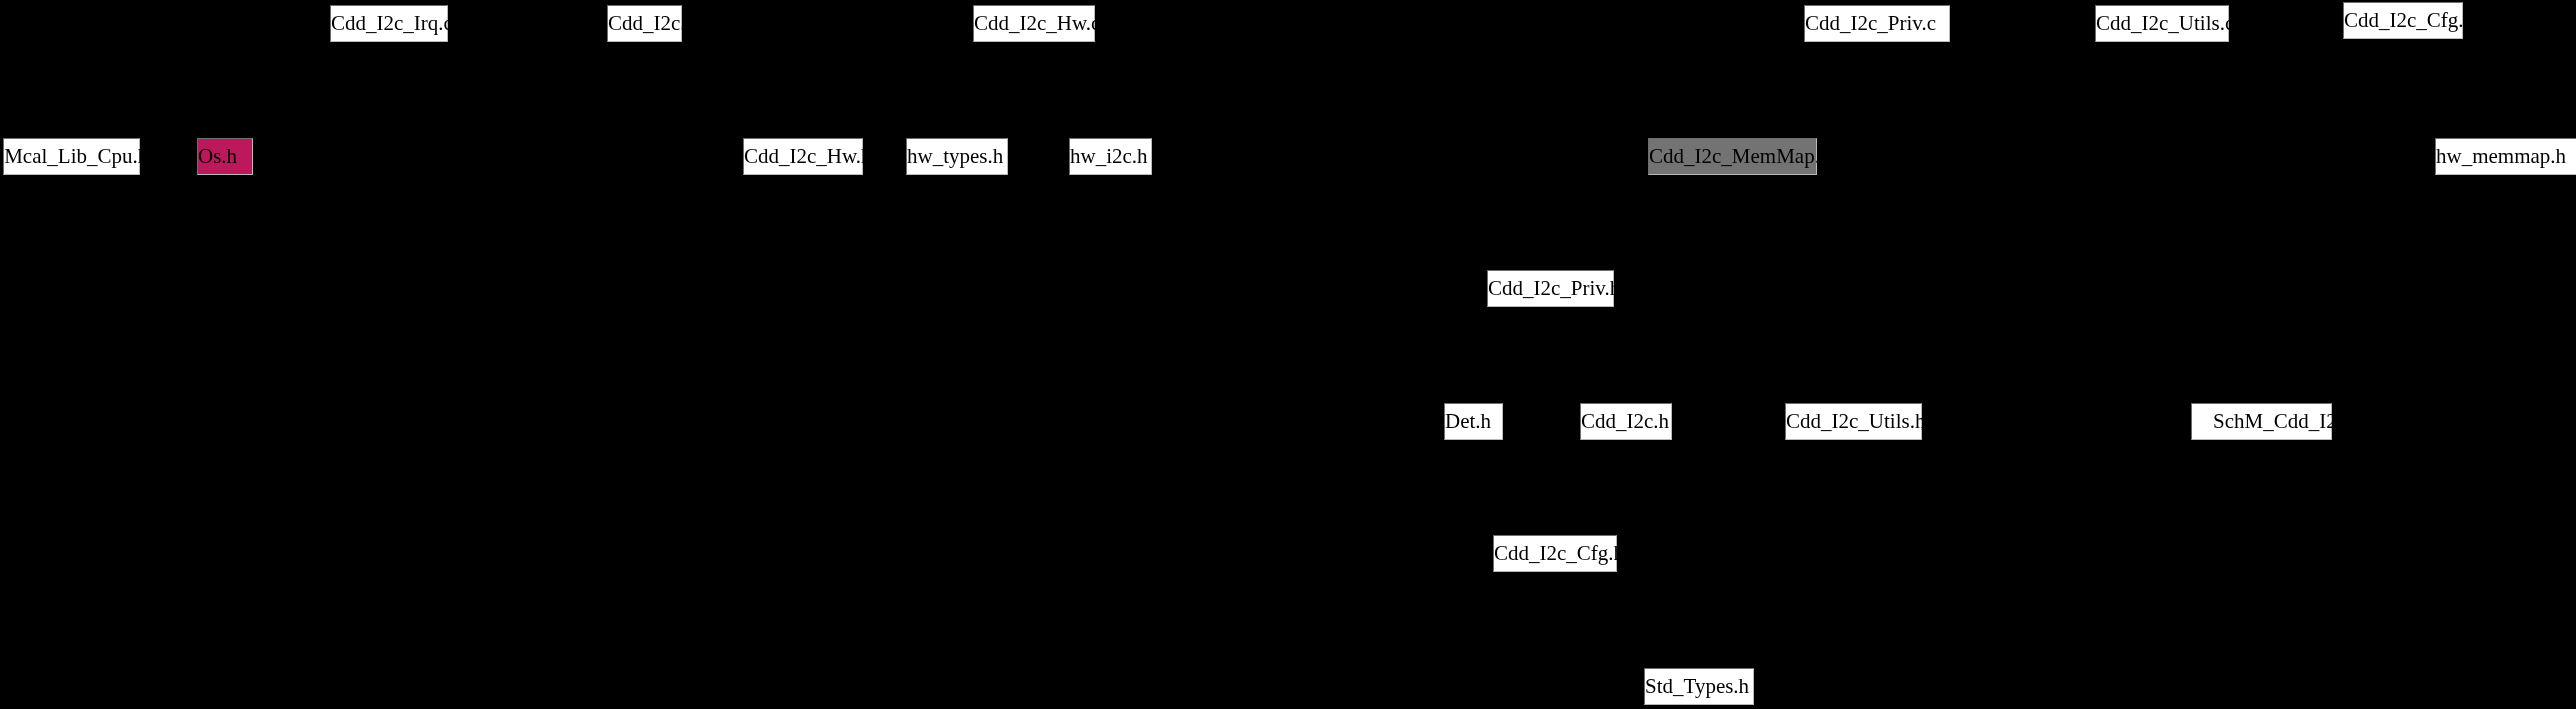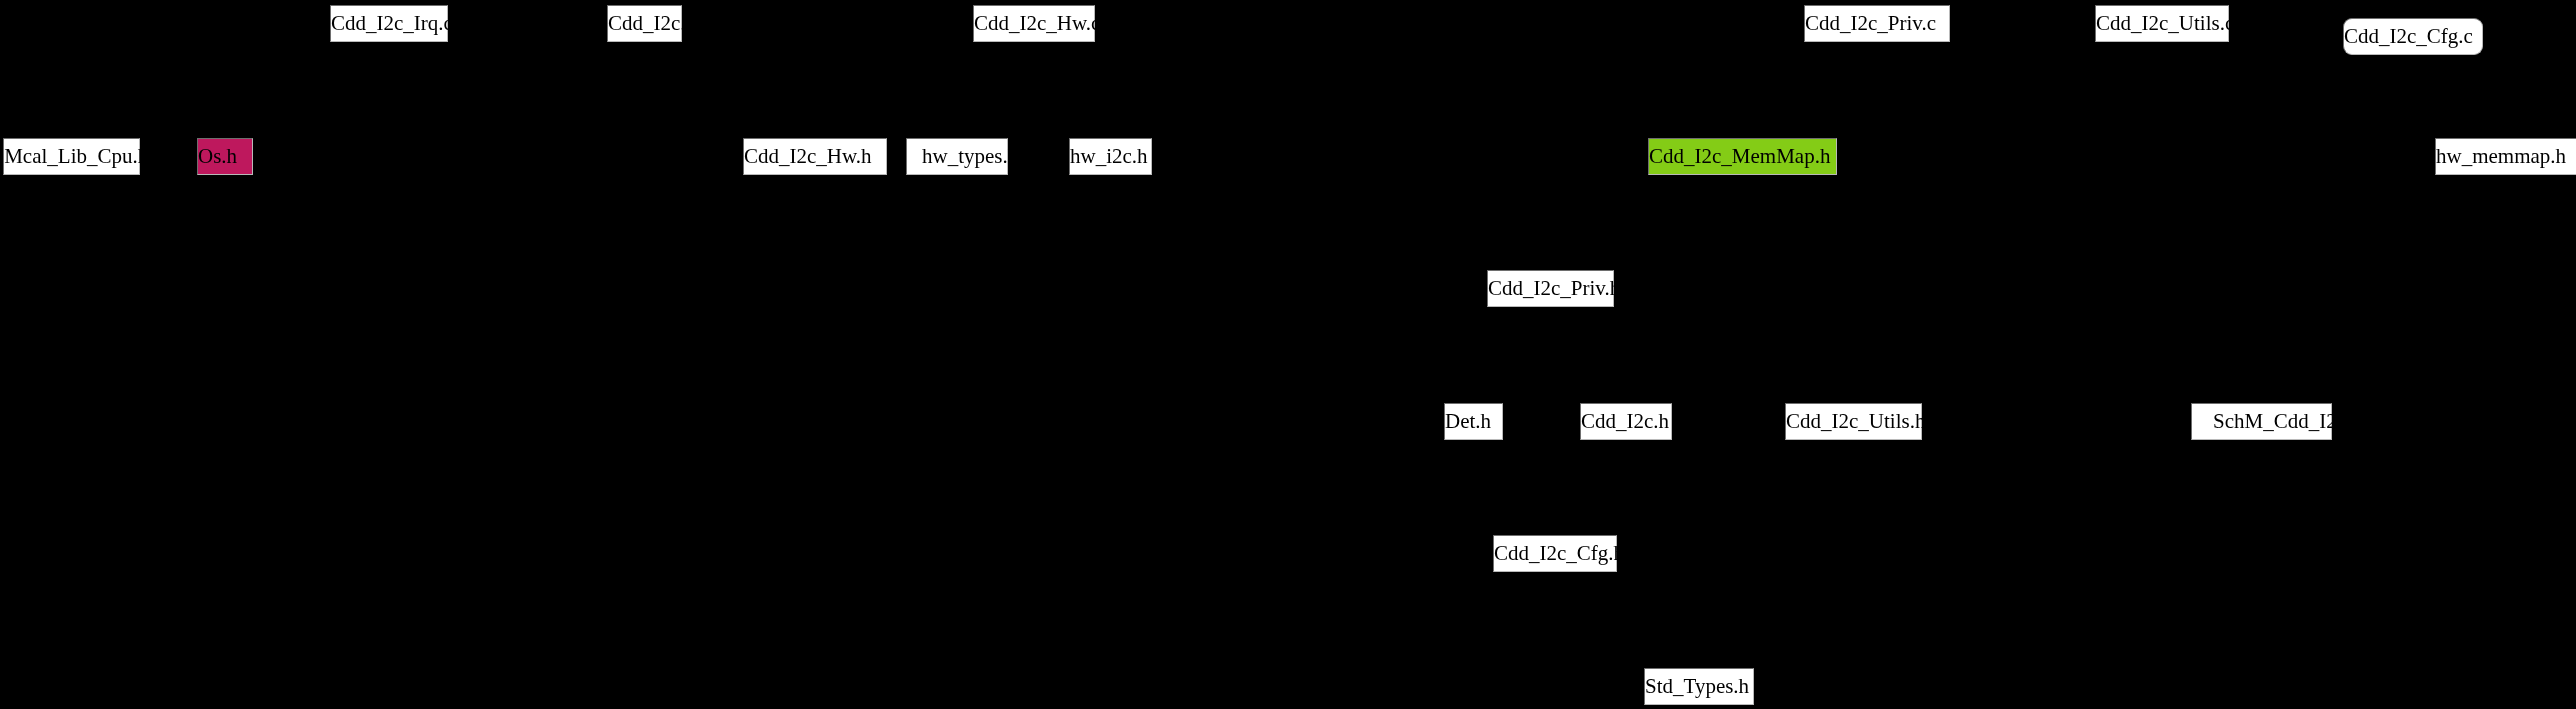--- a/index.html
+++ b/index.html
@@ -51,39 +51,39 @@
     </div>
     <div class="node" style="left: 973px; top: 4.8px; width: 122px; height: 37px; background: rgb(255, 255, 255);">
       <span class="node-label" style="color: rgb(0, 0, 0);">Cdd_I2c_Hw.c</span>
     </div>
     <div class="node" style="left: 1804px; top: 4.8px; width: 146px; height: 37px; background: rgb(255, 255, 255);">
       <span class="node-label" style="color: rgb(0, 0, 0);">Cdd_I2c_Priv.c</span>
     </div>
     <div class="node" style="left: 2095px; top: 4.8px; width: 134px; height: 37px; background: rgb(255, 255, 255);">
       <span class="node-label" style="color: rgb(0, 0, 0);">Cdd_I2c_Utils.c</span>
     </div>
-    <div class="node" style="left: 2343px; top: 18px; width: 140px; height: 37px; background: rgb(255, 255, 255); border-radius: 9px;">
+    <div class="node" style="left: 2343px; top: 2px; width: 120px; height: 37px; background: rgb(255, 255, 255);">
       <span class="node-label" style="color: rgb(0, 0, 0);">Cdd_I2c_Cfg.c</span>
     </div>
     <div class="node" style="left: 3.2px; top: 138px; width: 137px; height: 37px; background: rgb(255, 255, 255);">
       <span class="node-label" style="color: rgb(0, 0, 0);">Mcal_Lib_Cpu.h</span>
     </div>
     <div class="node" style="left: 197px; top: 138px; width: 56px; height: 37px; background: #be185d;">
       <span class="node-label" style="color: rgb(0, 0, 0);">Os.h</span>
     </div>
-    <div class="node" style="left: 743px; top: 138px; width: 144px; height: 37px; background: rgb(255, 255, 255);">
+    <div class="node" style="left: 743px; top: 138px; width: 120px; height: 37px; background: rgb(255, 255, 255);">
       <span class="node-label" style="color: rgb(0, 0, 0);">Cdd_I2c_Hw.h</span>
     </div>
-    <div class="node" style="left: 906px; top: 138px; width: 102px; height: 37px; background: rgb(255, 255, 255); padding-left: 15px;">
+    <div class="node" style="left: 906px; top: 138px; width: 102px; height: 37px; background: rgb(255, 255, 255);">
       <span class="node-label" style="color: rgb(0, 0, 0);">hw_types.h</span>
     </div>
     <div class="node" style="left: 1069px; top: 138px; width: 83px; height: 37px; background: rgb(255, 255, 255);">
       <span class="node-label" style="color: rgb(0, 0, 0);">hw_i2c.h</span>
     </div>
-    <div class="node" style="left: 1648px; top: 138px; width: 189px; height: 37px; background: #84cc16;">
+    <div class="node" style="left: 1648px; top: 138px; width: 169px; height: 37px; background: #737373;">
       <span class="node-label" style="color: rgb(0, 0, 0);">Cdd_I2c_MemMap.h</span>
     </div>
     <div class="node" style="left: 2435px; top: 138px; width: 150px; height: 37px; background: rgb(255, 255, 255);">
       <span class="node-label" style="color: rgb(0, 0, 0);">hw_memmap.h</span>
     </div>
     <div class="node" style="left: 1487px; top: 270px; width: 127px; height: 37px; background: rgb(255, 255, 255);">
       <span class="node-label" style="color: rgb(0, 0, 0);">Cdd_I2c_Priv.h</span>
     </div>
     <div class="node" style="left: 1444px; top: 403px; width: 59px; height: 37px; background: rgb(255, 255, 255);">
       <span class="node-label" style="color: rgb(0, 0, 0);">Det.h</span>

